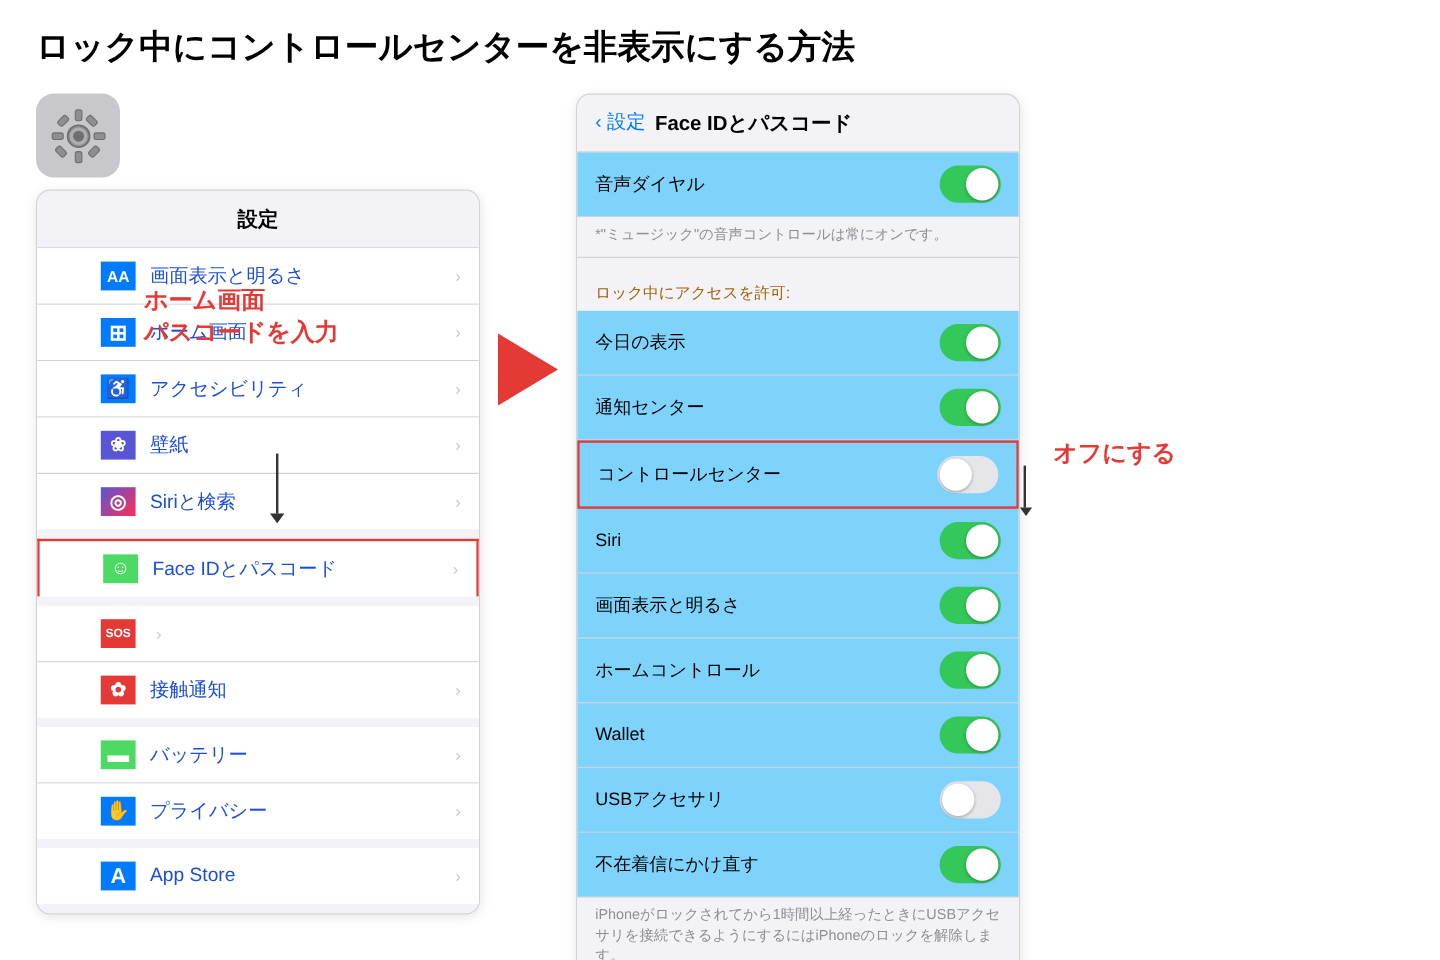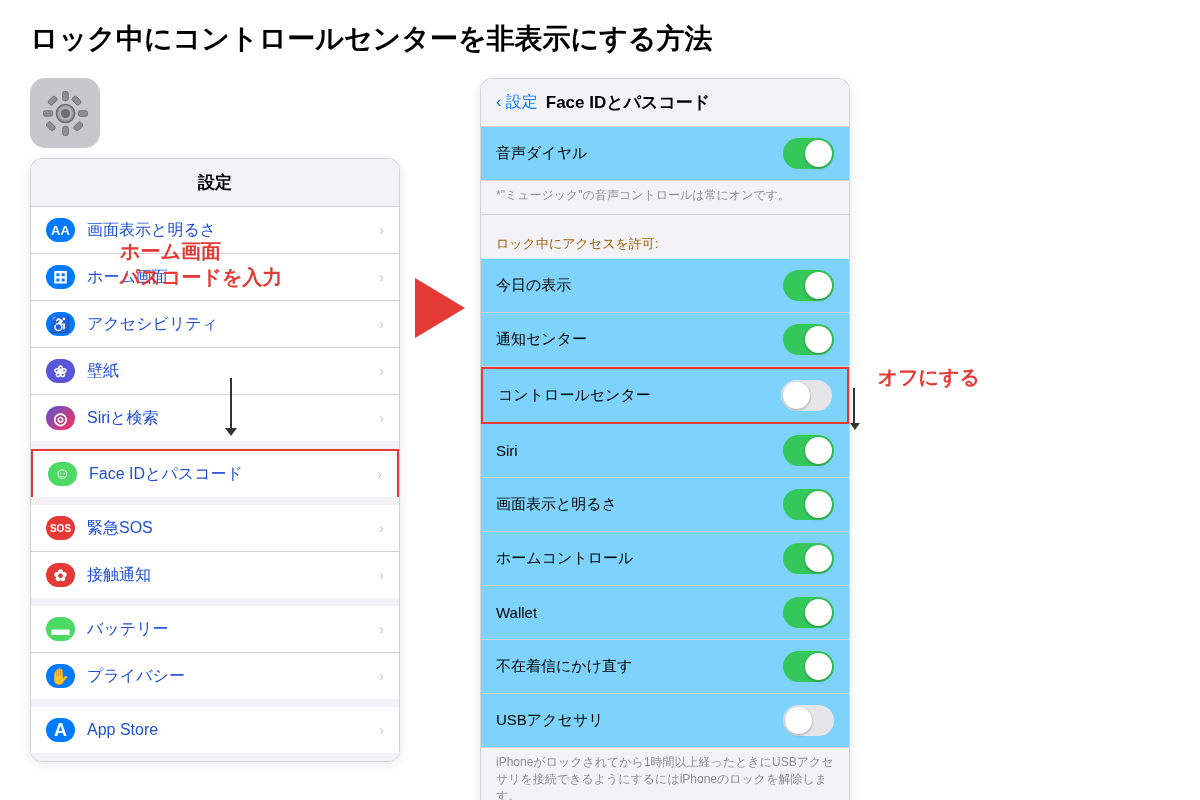--- a/index.html
+++ b/index.html
@@ -91,29 +91,30 @@
       cursor: pointer;
     }
 
     .settings-row:last-child {
       border-bottom: none;
     }
 
     .row-icon {
       width: 29px;
       height: 24px;
-      border-radius: 14px;
+      border-radius: 0;
       margin-right: 12px;
       display: flex;
       align-items: center;
       justify-content: center;
       font-size: 16px;
       flex-shrink: 0;
       color: #fff;
       font-weight: bold;
+      margin-left: 38px;
     }
 
     .row-label {
       flex: 1;
       font-size: 16px;
       color: #1d4ed8;
     }
 
     .row-chevron {
       color: #c7c7cc;
@@ -346,21 +347,20 @@
           <div class="settings-row row-highlighted">
             <div class="row-icon" style="background:#4cd964; font-size:16px;">☺</div>
             <span class="row-label">Face IDとパスコード</span>
             <span class="row-chevron">›</span>
           </div>
         </div>
 
         <div class="settings-group">
           <div class="settings-row">
             <div class="row-icon" style="background:#e53935; font-size:10px; font-weight:900;">SOS</div>
-            <span class="row-label">緊急SOS</span>
             <span class="row-chevron">›</span>
           </div>
           <div class="settings-row">
             <div class="row-icon" style="background:#e53935; font-size:16px;">✿</div>
             <span class="row-label">接触通知</span>
             <span class="row-chevron">›</span>
           </div>
         </div>
 
         <div class="settings-group">
@@ -466,31 +466,31 @@
         </div>
 
         <div class="right-row">
           <span class="right-row-label">Wallet</span>
           <div class="toggle toggle-on">
             <div class="toggle-thumb"></div>
           </div>
         </div>
 
         <div class="right-row">
-          <span class="right-row-label">不在着信にかけ直す</span>
-          <div class="toggle toggle-on">
-            <div class="toggle-thumb"></div>
-          </div>
-        </div>
-
-        <div class="right-row">
           <span class="right-row-label">USBアクセサリ</span>
           <div class="toggle toggle-off">
             <div class="toggle-thumb"></div>
           </div>
         </div>
+
+        <div class="right-row">
+          <span class="right-row-label">不在着信にかけ直す</span>
+          <div class="toggle toggle-on">
+            <div class="toggle-thumb"></div>
+          </div>
+        </div>
         <div class="right-section-note">iPhoneがロックされてから1時間以上経ったときにUSBアクセサリを接続できるようにするにはiPhoneのロックを解除します。</div>
 
       </div>
     </div>
   </div>
 
 </div>
 
 </body></html>

